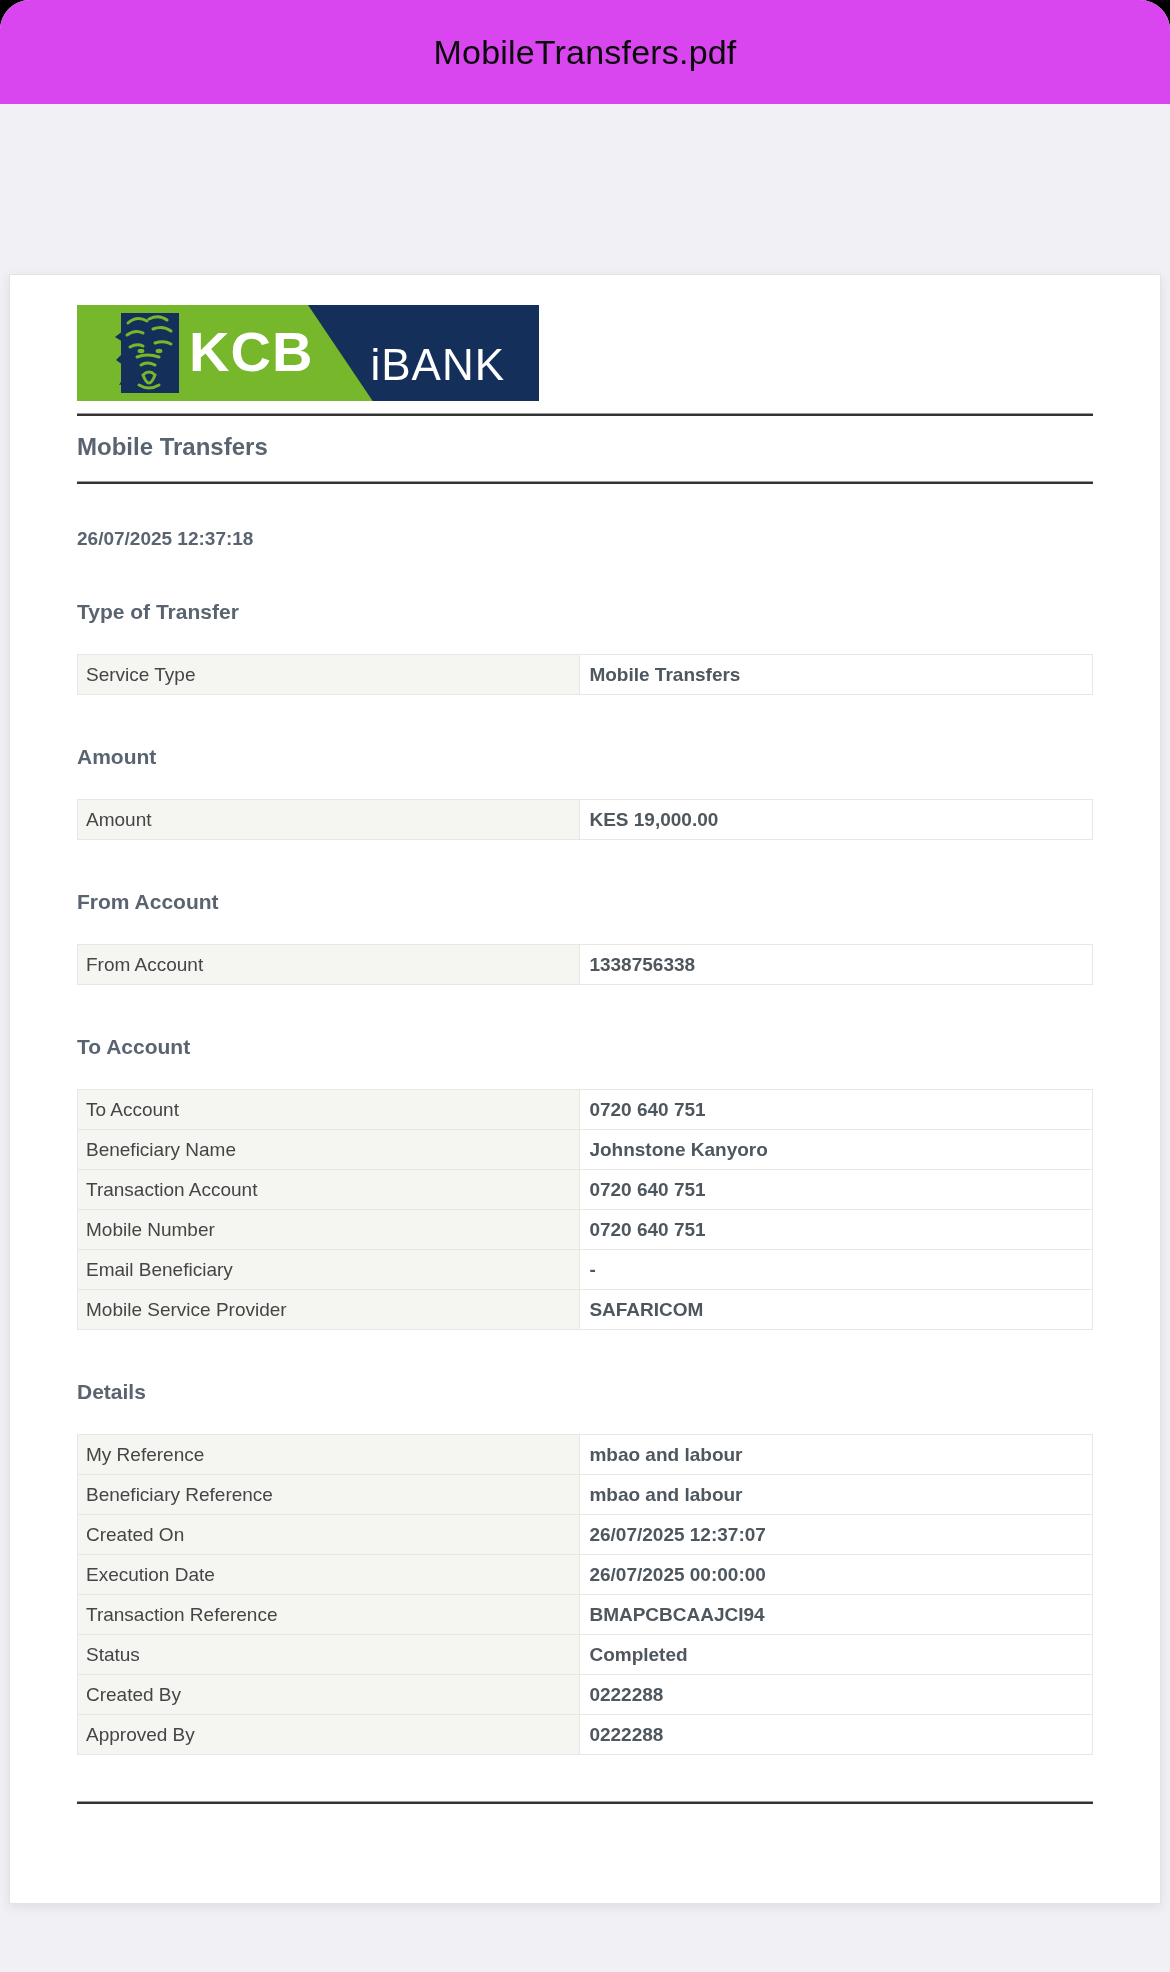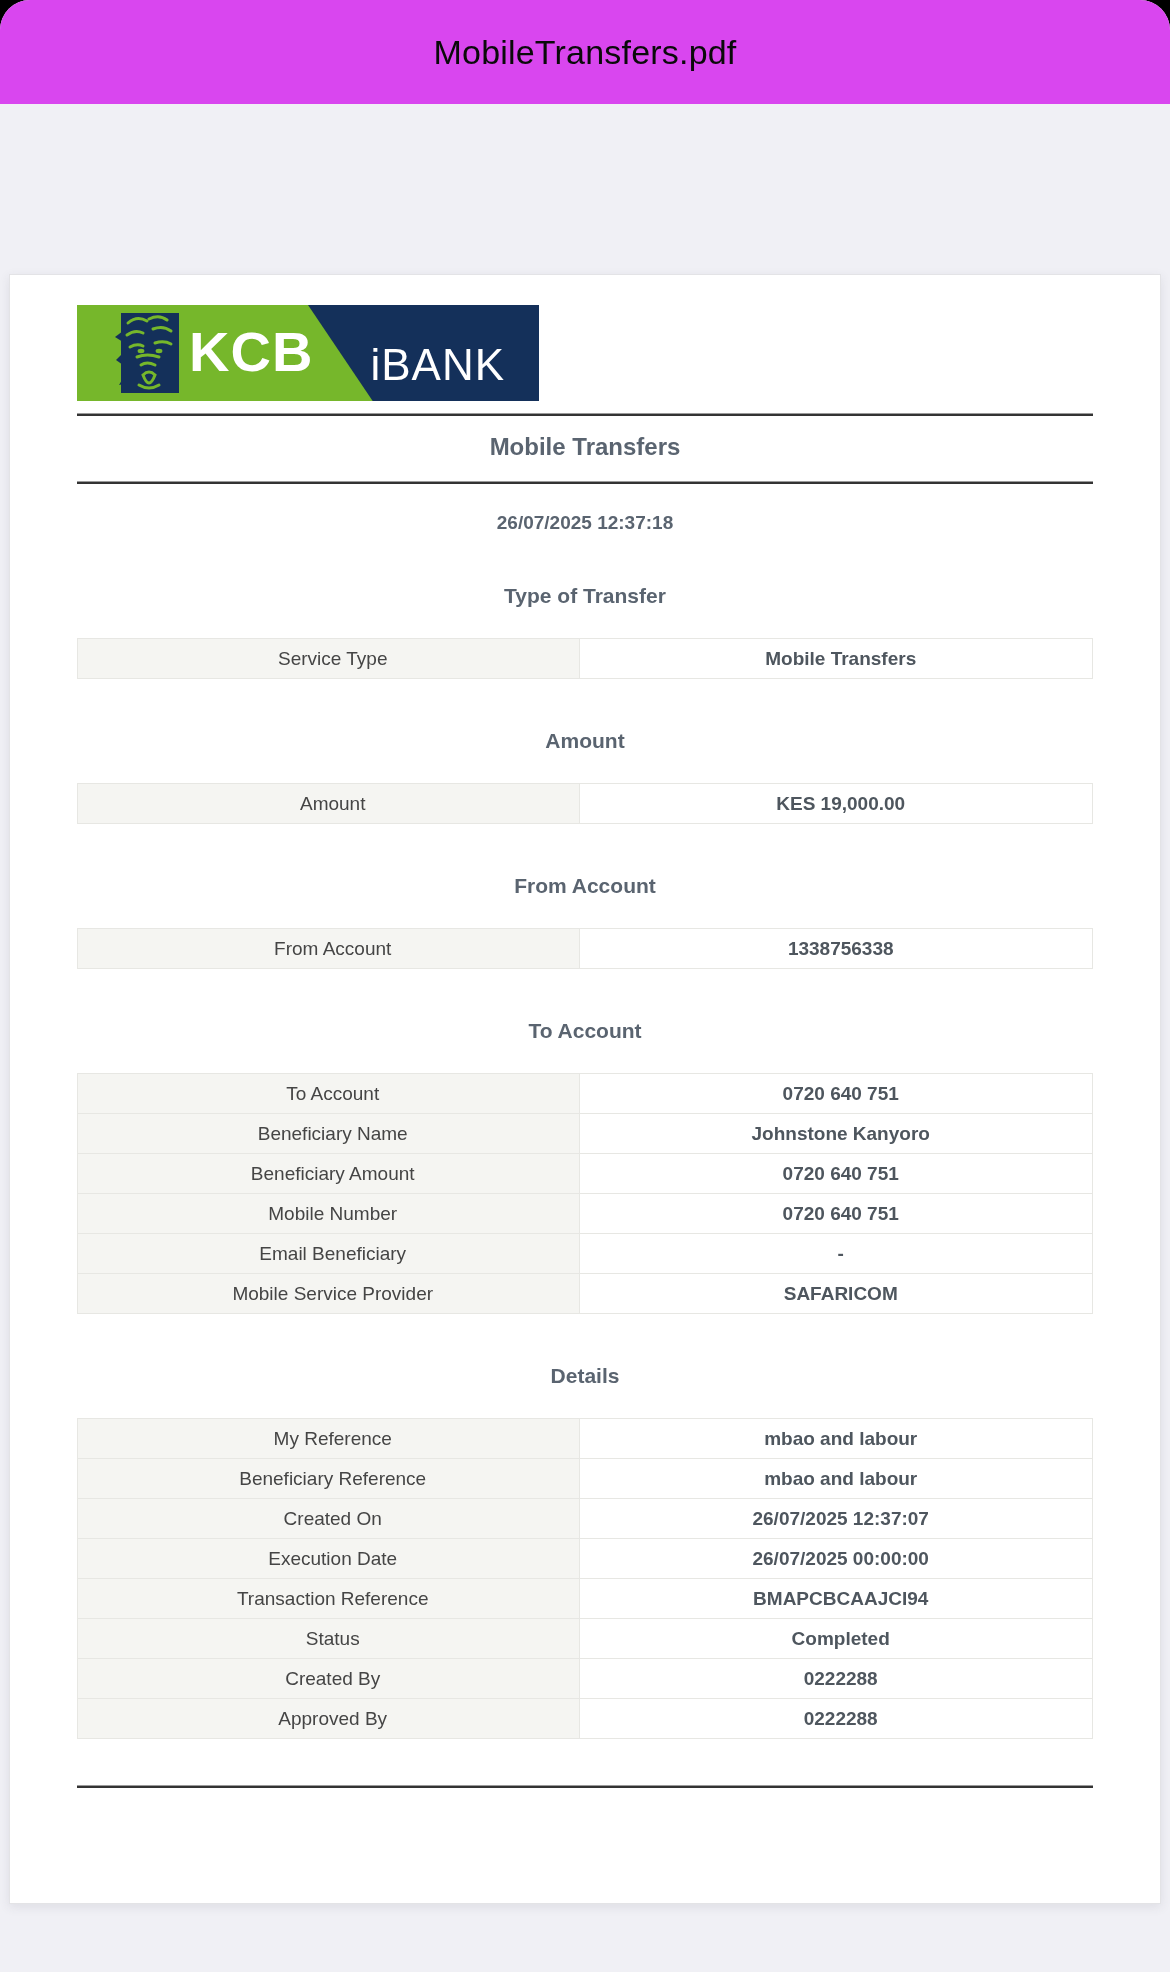--- a/index.html
+++ b/index.html
@@ -36,21 +36,20 @@
   }
   .viewer-title{
     font-size:34px;
     color:#0a0a0a;
     letter-spacing:.2px;
   }
   .viewer-body{
     flex:1 1 auto;
     padding:170px 9px 50px 9px;
     overflow:hidden;
-    text-align:center;
   }
   .page-card{
     width:1152px;
     min-height:1630px;
     background:#ffffff;
     border:1px solid #e3e3e6;
     box-shadow:0 3px 10px rgba(60,60,80,.10);
     padding:30px 67px 70px 67px;
   }
   
@@ -81,21 +80,21 @@
   .rule{
     border:none;height:3px;background:var(--rule);
     border-top:1px solid #9a9a9a;
   }
   .rule-top{margin-top:12px;}
   .doc-title{
     font-size:24px;font-weight:bold;color:var(--slate);
     margin:17px 0 20px 0;
   }
   .timestamp{
-    margin-top:28px;
+    margin-top:44px;
     font-size:19px;font-weight:bold;color:var(--slate);
   }
   .doc-section{margin-top:50px;}
   .section-heading{
     font-size:21px;font-weight:bold;color:var(--slate);
     margin-bottom:30px;
   }
   
   .kv-table{
     width:100%;
@@ -215,21 +214,21 @@
     <td class="k">To Account</td>
     <td class="v">0720 640 751</td>
   </tr>
 
   <tr>
     <td class="k">Beneficiary Name</td>
     <td class="v">Johnstone Kanyoro</td>
   </tr>
 
   <tr>
-    <td class="k">Beneficiary Amount</td>
+    <td class="k">Transaction Account</td>
     <td class="v">0720 640 751</td>
   </tr>
 
   <tr>
     <td class="k">Mobile Number</td>
     <td class="v">0720 640 751</td>
   </tr>
 
   <tr>
     <td class="k">Email Beneficiary</td>

